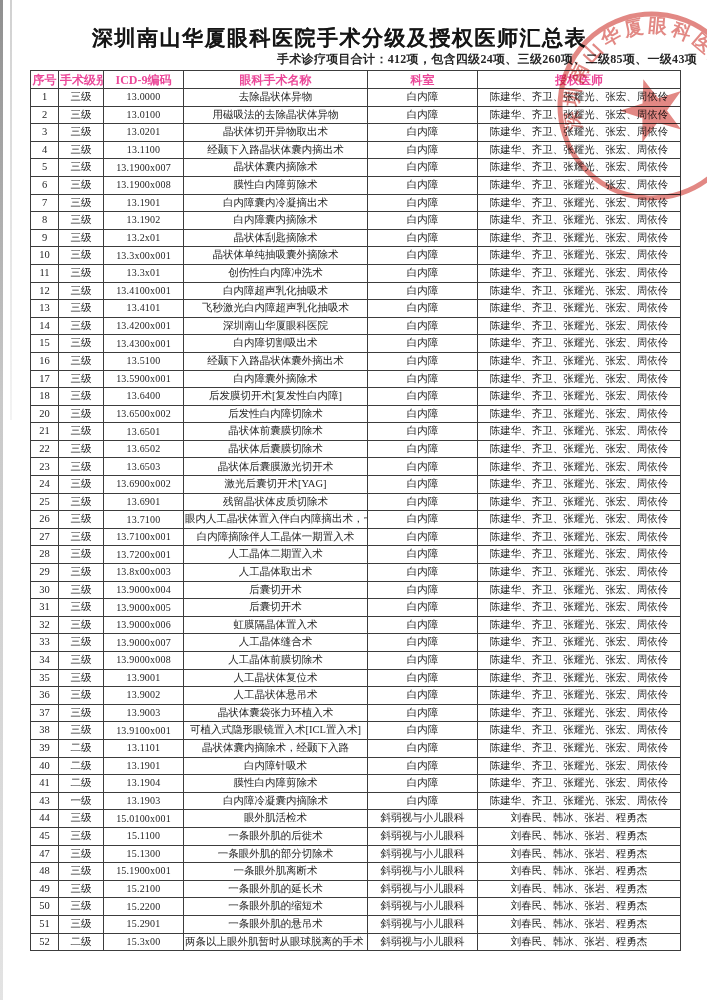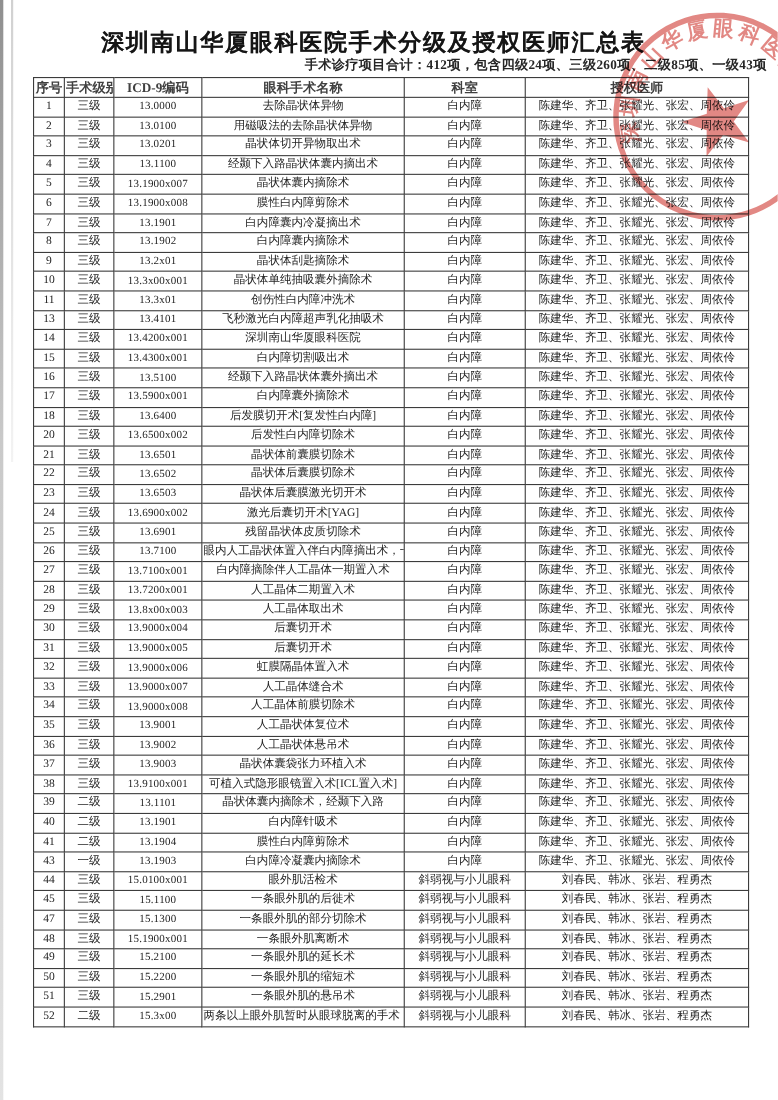--- a/index.html
+++ b/index.html
@@ -39,21 +39,21 @@
   }
   .sheet th, .sheet td {
     border:1px solid #3c3c3c;
     padding:0 1px;
     text-align:center; vertical-align:middle;
     white-space:nowrap; overflow:hidden;
     font-size:10.5px; line-height:1;
     color:#242424;
   }
   .sheet th {
-    height:17px; font-size:12px; font-weight:bold; color:#404040;
+    height:17px; font-size:12px; font-weight:bold; color:#ec4899;
   }
   .sheet td { height:16.6px; }
   col.c-no   { width:28px; }
   col.c-lvl  { width:45px; }
   col.c-icd  { width:80px; }
   col.c-name { width:184px; }
   col.c-dept { width:110px; }
   col.c-doc  { width:203px; }
   td.icd { font-size:10px; letter-spacing:.2px; }
   td.doctors { font-size:10.5px;font-family:Liberation Mono, monospace; }
@@ -184,20 +184,28 @@
 
   <tr>
     <td>11</td>
     <td>三级</td>
     <td class="icd">13.3x01</td>
     <td>创伤性白内障冲洗术</td>
     <td>白内障</td>
     <td class="doctors">陈建华、齐卫、张耀光、张宏、周依伶</td>
   </tr>
 
+  <tr>
+    <td>12</td>
+    <td>三级</td>
+    <td class="icd">13.4100x001</td>
+    <td>白内障超声乳化抽吸术</td>
+    <td>白内障</td>
+    <td class="doctors">陈建华、齐卫、张耀光、张宏、周依伶</td>
+  </tr>
 
   <tr>
     <td>13</td>
     <td>三级</td>
     <td class="icd">13.4101</td>
     <td>飞秒激光白内障超声乳化抽吸术</td>
     <td>白内障</td>
     <td class="doctors">陈建华、齐卫、张耀光、张宏、周依伶</td>
   </tr>
 

